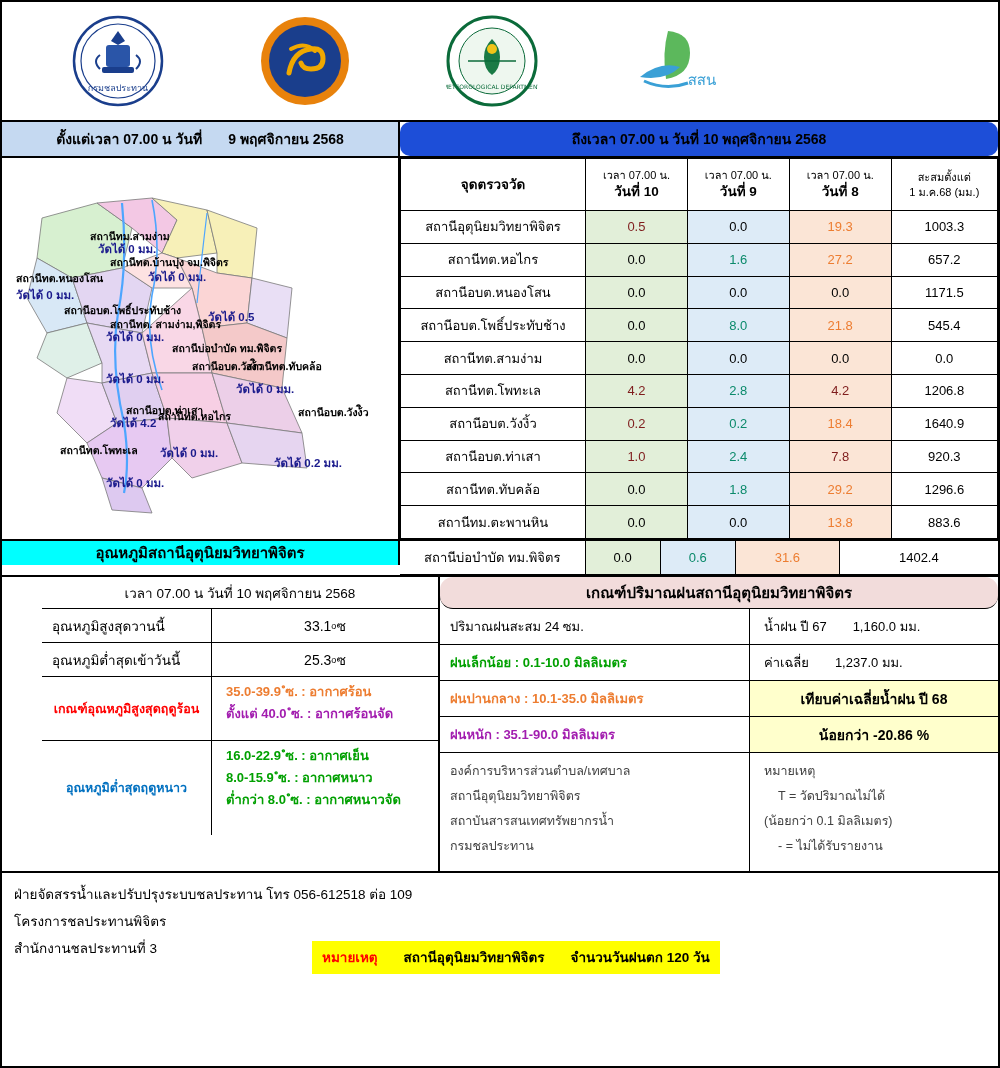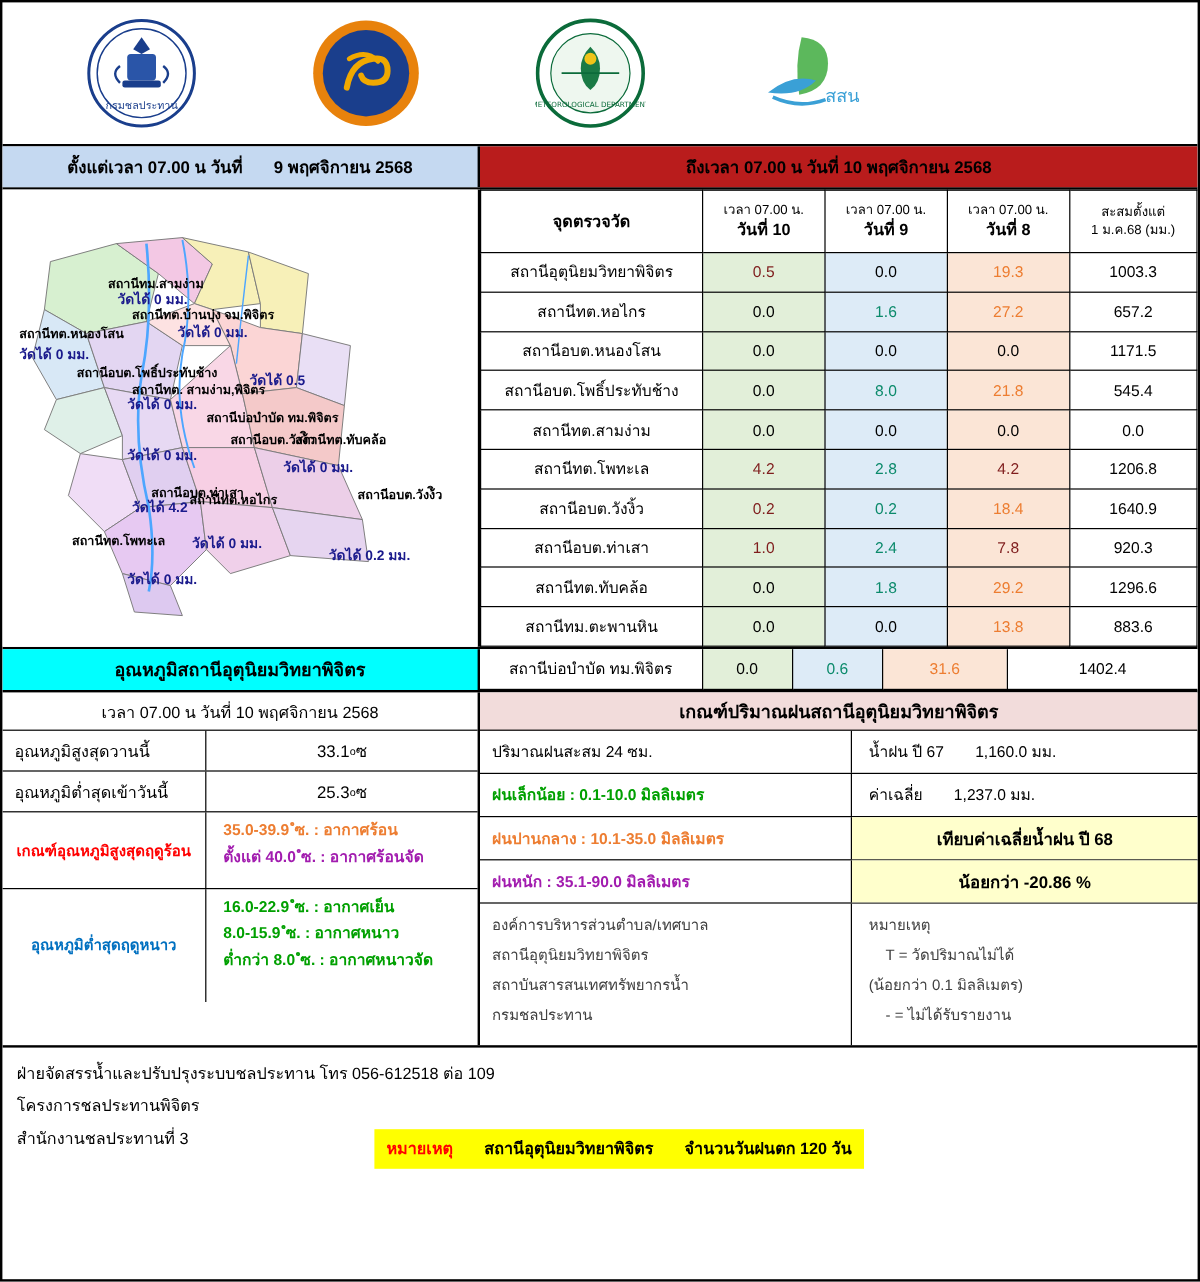--- a/index.html
+++ b/index.html
@@ -52,23 +52,23 @@
   }
   .period-left {
     width: 398px;
     background: #c5d9f1;
     border-right: 2px solid #000;
     display: flex; align-items: center; justify-content: center;
     font-size: 14px; font-weight: bold;
   }
   .period-right {
     flex: 1;
-    background: #b91c1c;
-    display: flex; align-items: center; justify-content: center;
-    font-size: 14px; font-weight: bold;
+    background: #1d4ed8;
+    display: flex; align-items: center; justify-content: center;
+    font-size: 14px; font-weight: bold; border-radius: 10px;
   }
   .period-left .date-val { margin-left: 26px; }
   
   .mid {
     display: flex;
     border-bottom: 2px solid #000;
   }
   .map-cell {
     width: 398px;
     border-right: 2px solid #000;
@@ -121,44 +121,44 @@
   .v-teal  { color: #0b8a6b; }
   .v-orange{ color: #ed7d31; }
   .v-black { color: #000; }
   tbody tr { height: 29.6px; }
   
   .temp-head-row { display: flex; border-bottom: 2px solid #000; }
   .temp-head-left {
     width: 398px;
     background: #00ffff;
     border-right: 2px solid #000;
-    height: 34px;
+    height: 24px;
     display: flex; align-items: center; justify-content: center;
     font-size: 15px; font-weight: bold;
   }
   .temp-head-right {
     flex: 1;
     height: 34px;
     display: flex; align-items: center; justify-content: center;
     background: #ffffff;
   }
   
   
-  .sec2 { display: flex; border-bottom: 2px solid #000; }
+  .sec2 { display: flex; border-bottom: 2px solid #000; padding-left: 40px; }
   .sec2-left { width: 398px; border-right: 2px solid #000; }
   .sec2-right { flex: 1; }
   .row-flex { display: flex; border-bottom: 1px solid #000; }
   .datetime-row {
     height: 32px; display: flex; align-items: center; justify-content: center;
     font-size: 13.5px; border-bottom: 1px solid #000;
   }
   .criteria-head {
     height: 32px; background: #f2dcdb;
     display: flex; align-items: center; justify-content: center;
-    font-size: 15px; font-weight: bold; border-bottom: 1px solid #000;
+    font-size: 15px; font-weight: bold; border-bottom: 1px solid #000; border-radius: 13px;
   }
   .lbl-cell {
     width: 170px; border-right: 1px solid #000;
     display: flex; align-items: center; padding-left: 10px;
     font-size: 13.5px;
   }
   .val-cell {
     flex: 1; display: flex; align-items: center; justify-content: center;
     font-size: 14px;
   }

